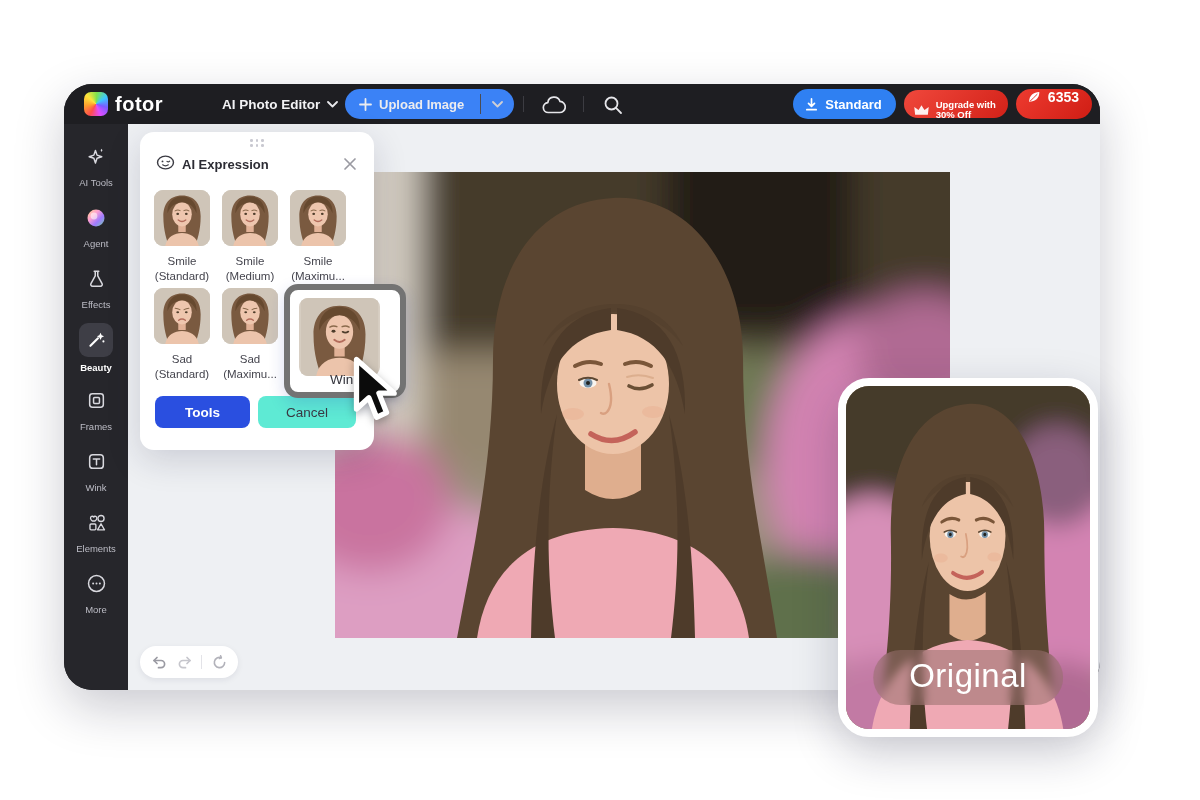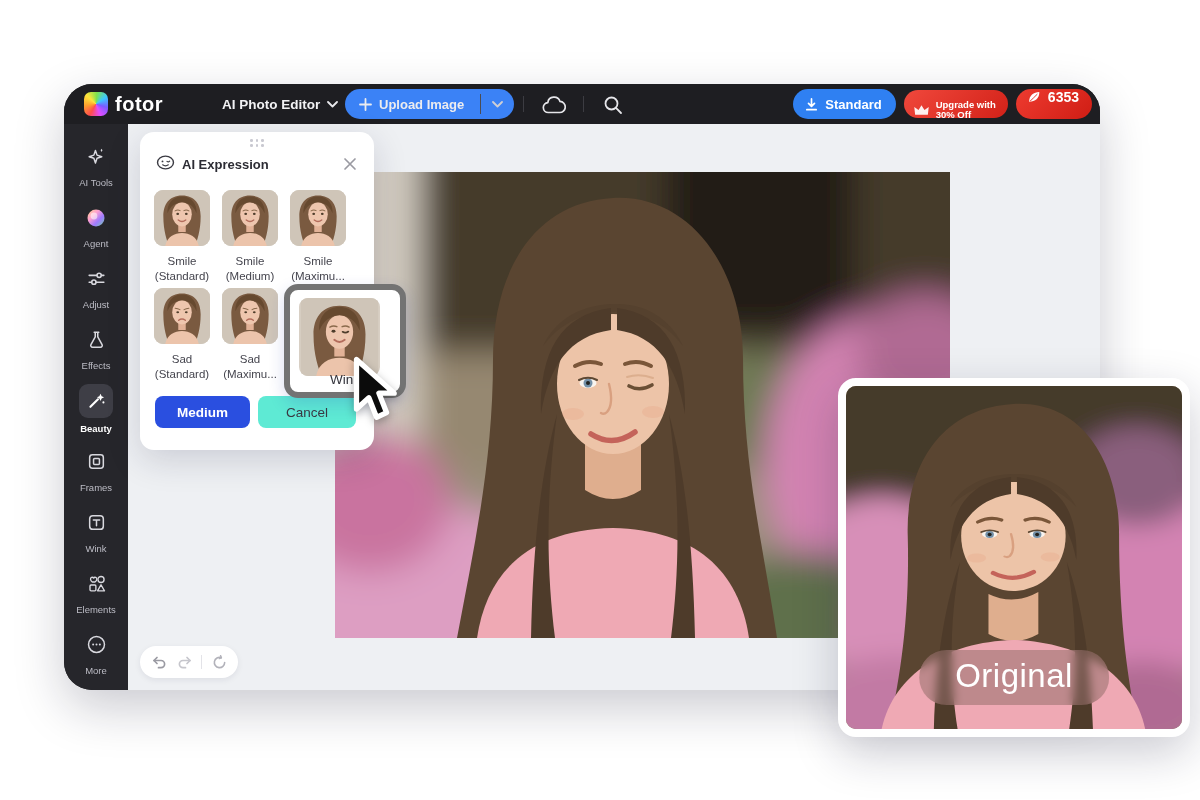--- a/index.html
+++ b/index.html
@@ -78,21 +78,21 @@
   .wink-thumb { position:absolute; left:9px; top:8px; width:81px; height:78px; border-radius:9px; overflow:hidden; background:#d8cfc4; }
   .wink-thumb svg { display:block; width:100%; height:100%; }
   .wink-label { position:absolute; left:0; right:0; bottom:5px; text-align:center; font-size:13.5px; color:#34343c; }
 
   .btn-apply { position:absolute; left:15px; top:264px; width:95px; height:32px; border:none; border-radius:8px;
     background:#2a4fe0; color:#fff; font-size:13.5px; font-weight:700; }
   .btn-cancel { position:absolute; left:118px; top:264px; width:98px; height:32px; border:none; border-radius:8px;
     background:#5eead4; color:#3a3a42; font-size:13.5px; font-weight:500; }
 
   
-  .original-card { position:absolute; left:838px; top:378px; width:352px; height:359px; border-radius:18px;
+  .original-card { position:absolute; left:838px; top:378px; width:260px; height:359px; border-radius:31px;
     border:8px solid #ffffff; overflow:hidden; background:#cbb9a8;
     box-shadow:0 16px 46px rgba(25,25,55,.22); z-index:10; }
   .original-card svg { display:block; width:100%; height:100%; }
   .original-badge { position:absolute; left:50%; bottom:24px; transform:translateX(-50%);
     padding:7px 36px 10px; border-radius:30px; background:rgba(150,112,108,.55);
     color:#fff; font-size:33px; font-weight:500; letter-spacing:.5px; backdrop-filter:blur(5px); }
 
   
   .cursor { position:absolute; left:349px; top:356px; z-index:8; filter:drop-shadow(0 3px 4px rgba(0,0,0,.3)); }
 
@@ -234,31 +234,20 @@
                 </defs>
                 <circle cx="11" cy="11" r="8.5" fill="url(#agGrad)"></circle>
                 <circle cx="9" cy="9" r="3.4" fill="#ffffff" opacity=".55"></circle>
               </svg>
           </span>
           <span class="si-label">Agent</span>
         </div>
         <div class="side-item">
           <span class="si-icon">
             <svg width="21" height="21" viewBox="0 0 20 20">
-                <path d="M3 7 H17" stroke="#d8d8de" stroke-width="1.5" stroke-linecap="round"></path>
-                <circle cx="12.5" cy="7" r="2" fill="#26262b" stroke="#d8d8de" stroke-width="1.5"></circle>
-                <path d="M3 13.5 H17" stroke="#d8d8de" stroke-width="1.5" stroke-linecap="round"></path>
-                <circle cx="7.5" cy="13.5" r="2" fill="#26262b" stroke="#d8d8de" stroke-width="1.5"></circle>
-              </svg>
-          </span>
-          <span class="si-label">Adjust</span>
-        </div>
-        <div class="side-item">
-          <span class="si-icon">
-            <svg width="21" height="21" viewBox="0 0 20 20">
                 <path d="M7.8 3 H12.2 M8.8 3 V7.4 L4.7 14.8 A1.7 1.7 0 0 0 6.2 17.3 H13.8 A1.7 1.7 0 0 0 15.3 14.8 L11.2 7.4 V3" fill="none" stroke="#d8d8de" stroke-width="1.45" stroke-linecap="round" stroke-linejoin="round"></path>
               </svg>
           </span>
           <span class="si-label">Effects</span>
         </div>
         <div class="side-item active">
           <span class="si-icon">
             <svg width="21" height="21" viewBox="0 0 20 20">
                 <path d="M4.2 16 L11.4 8.8" stroke="#ffffff" stroke-width="2" stroke-linecap="round"></path>
                 <path d="M13.8 3.6 L14.9 5.9 L17.2 7 L14.9 8.1 L13.8 10.4 L12.7 8.1 L10.4 7 L12.7 5.9 Z" fill="#ffffff"></path>
@@ -464,21 +453,21 @@
 
     <div class="wink-card">
       <div class="wink-thumb">
           <svg viewBox="0 0 60 60">
             <use href="#pt-wink"></use>
           </svg>
         </div>
       <div class="wink-label">Wink</div>
     </div>
 
-    <button class="btn-apply">Medium</button>
+    <button class="btn-apply">Tools</button>
     <button class="btn-cancel">Cancel</button>
   </div>
 
   <svg class="cursor" width="48" height="66" viewBox="0 0 40 56">
     <path d="M6 3 L6 45 L16.5 35.5 L23 52 L31.5 48 L25 31.5 L38 31.5 Z" fill="#0b0b0b" stroke="#ffffff" stroke-width="4.5" stroke-linejoin="round"></path>
   </svg>
 
   <div class="original-card">
     <svg viewBox="0 0 283 343" preserveAspectRatio="none">
       <defs>

